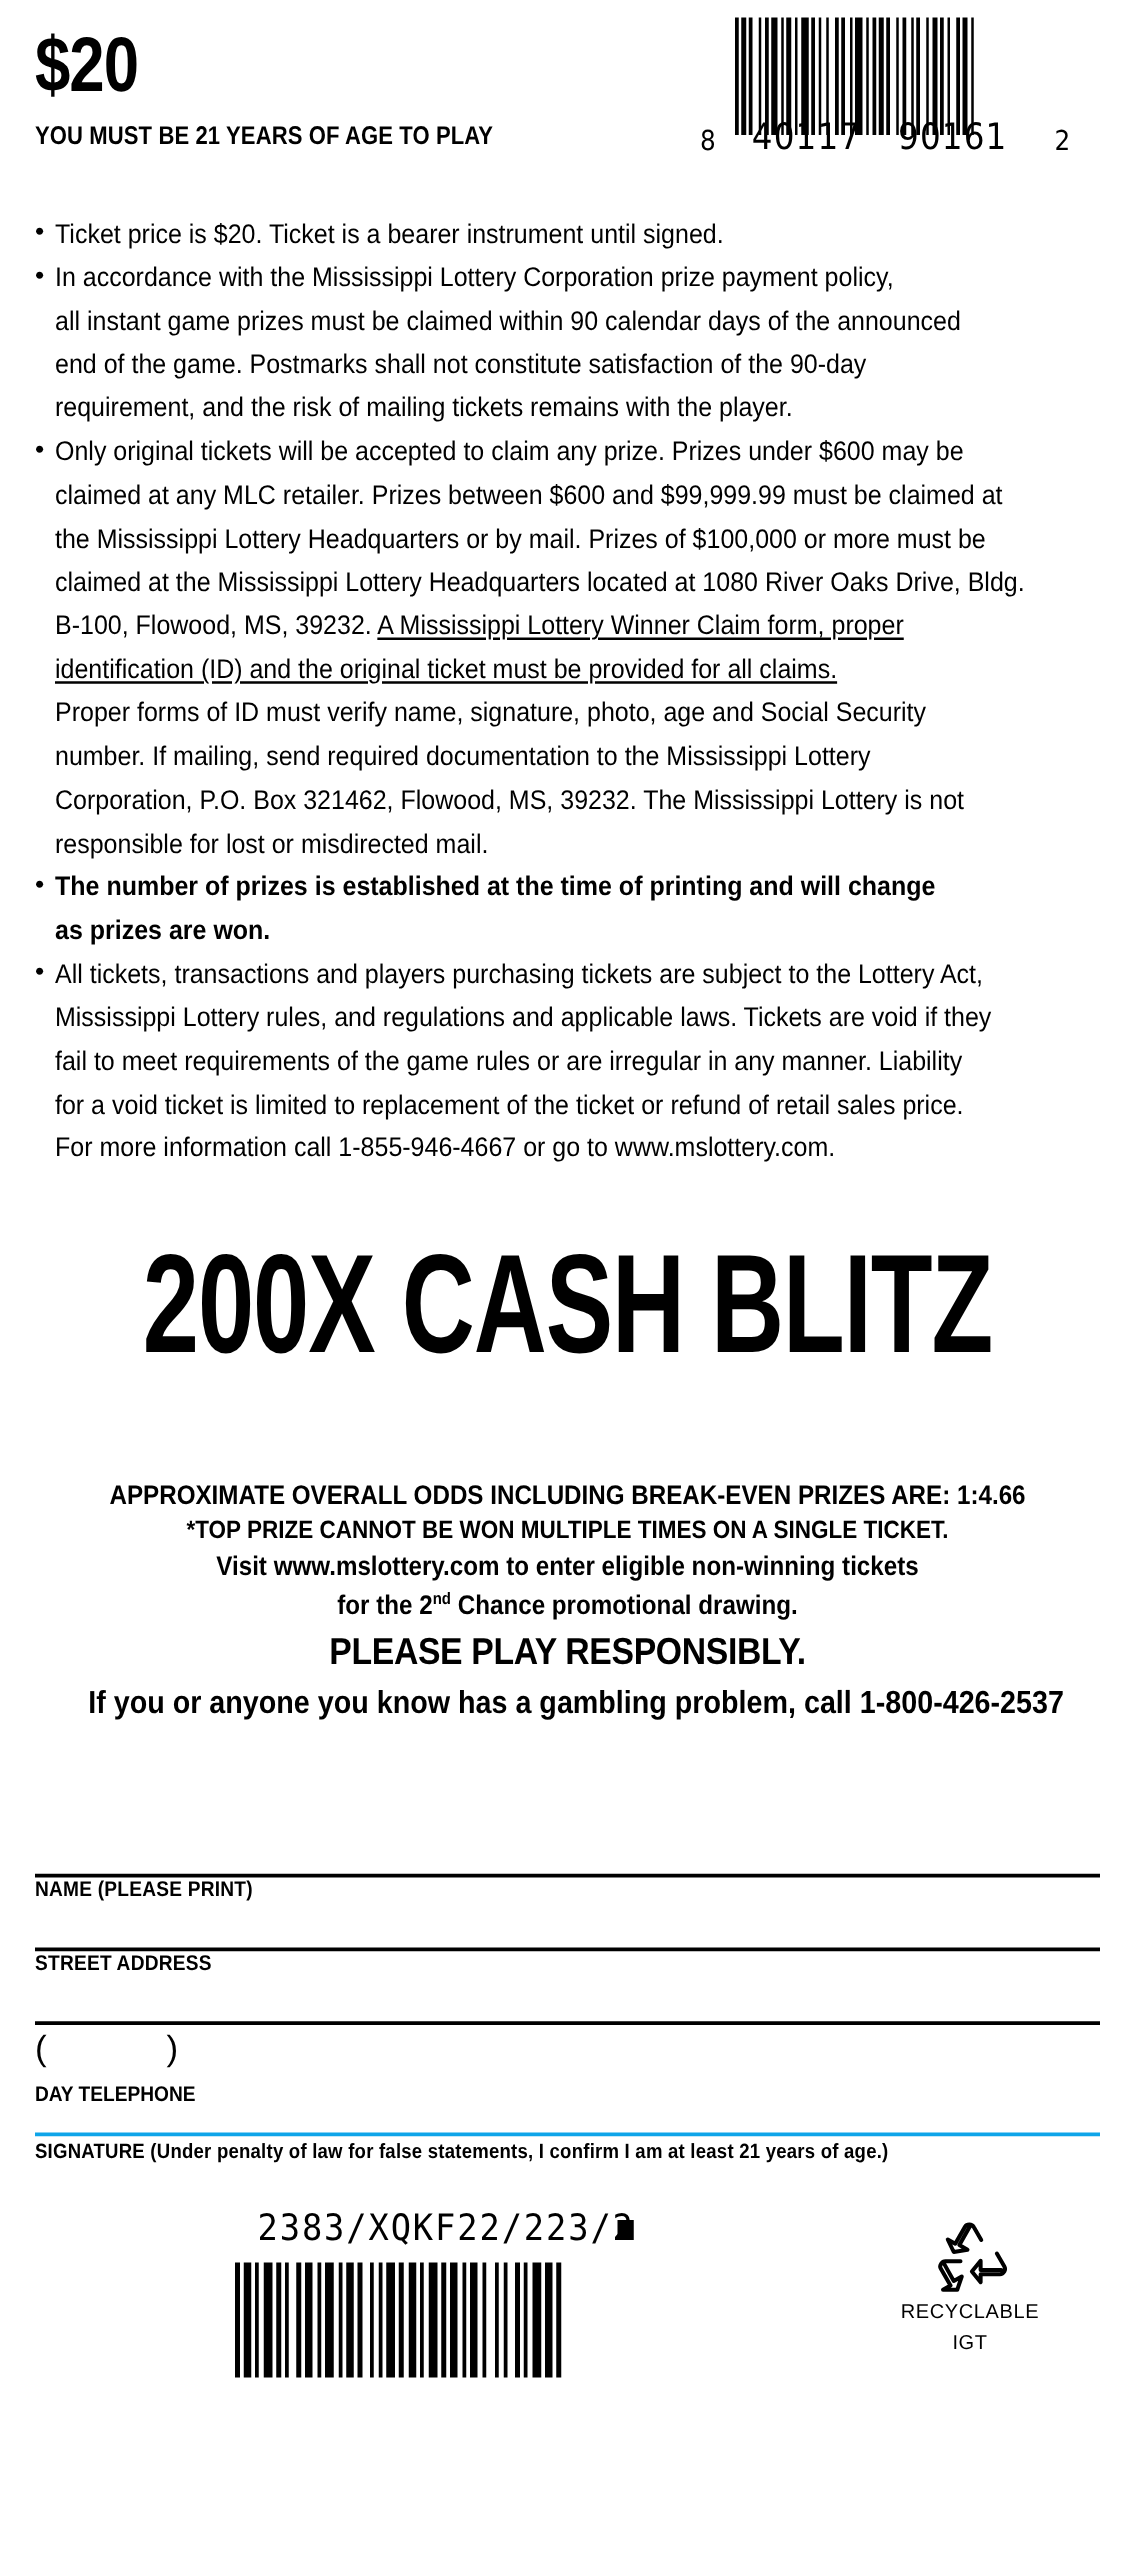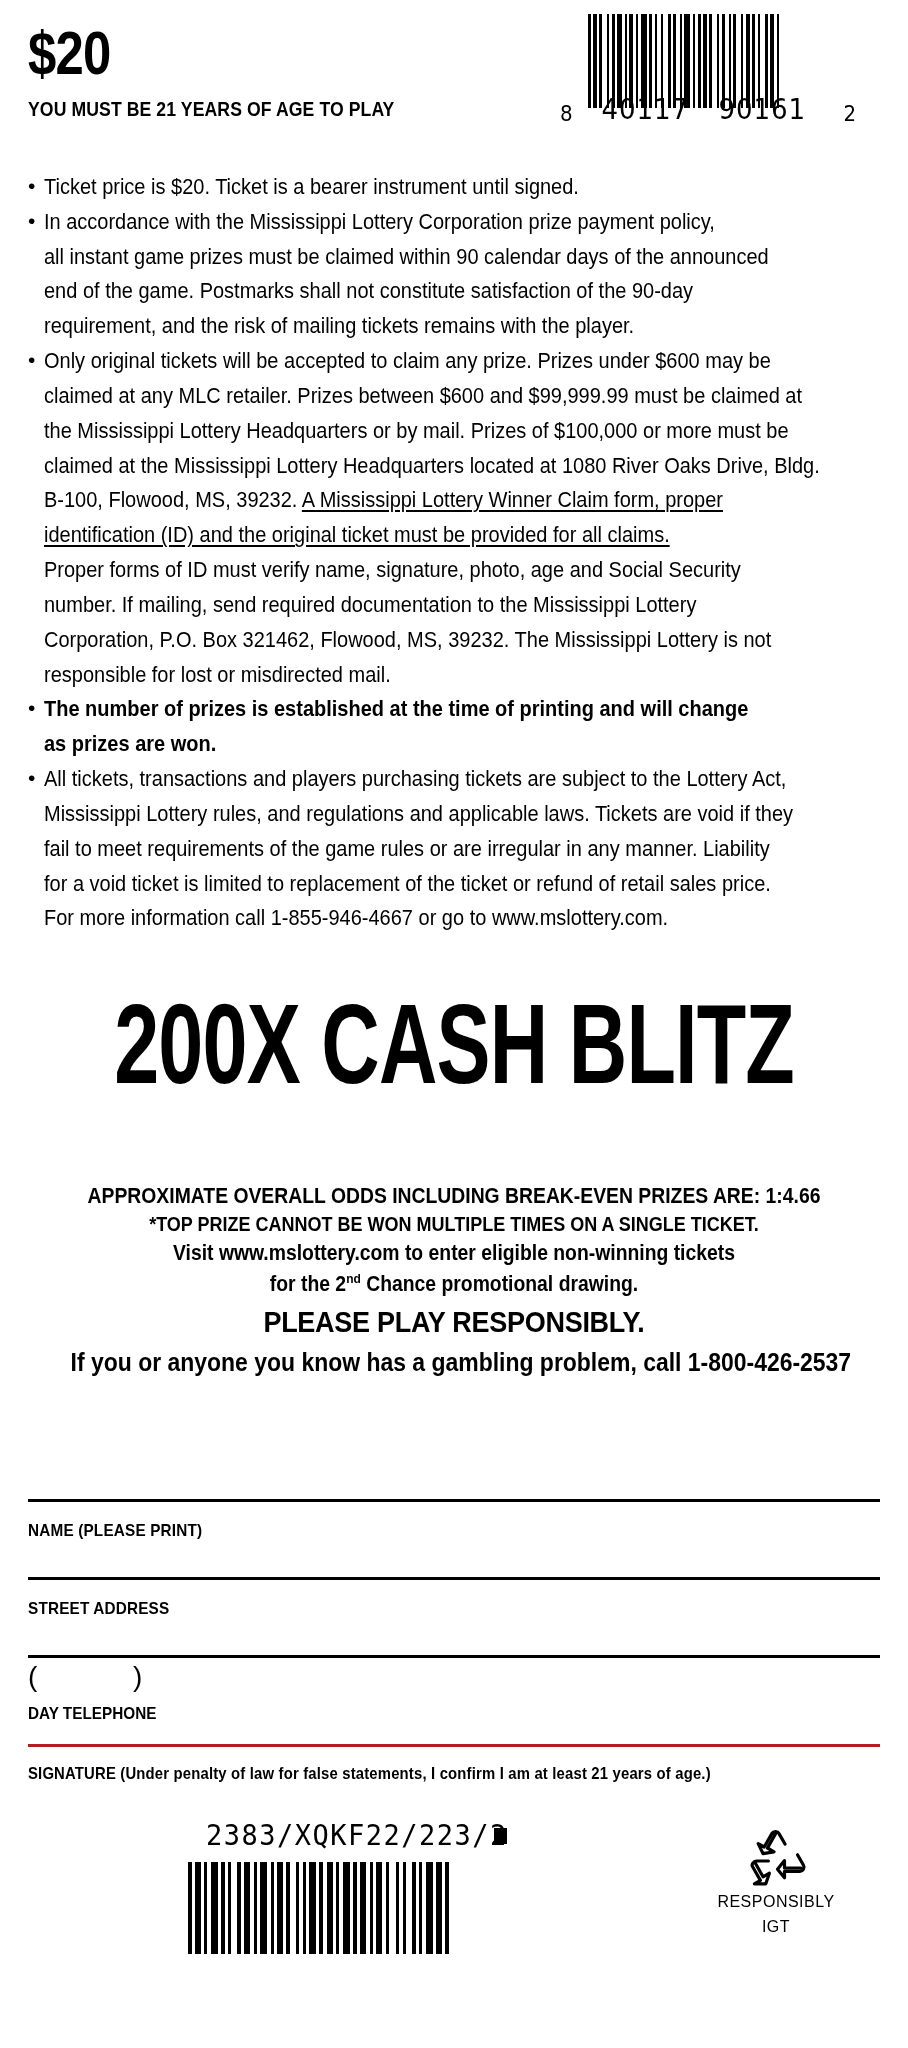--- a/index.html
+++ b/index.html
@@ -149,21 +149,21 @@
   .odds-4 { font-size: 21.5px; line-height: 1.42; }
   .odds-5 { font-size: 30px;   line-height: 1.5; letter-spacing: -0.3px; }
   .odds-6 { font-size: 25.5px; line-height: 1.45; }
   sup { font-size: 0.62em; vertical-align: super; }
 
   
   .form-area { margin-top: 118px; }
   .field {
     position: relative;
     border-top: 3px solid #000;
-    padding-top: 19px;
+    padding-top: 0;
     height: 56px;
     text-decoration: underline;
   }
   .field-label {
     font-size: 17px;
     font-weight: bold;
     letter-spacing: 0.2px;
     transform: scaleX(0.9);
     transform-origin: left top;
     display: inline-block;
@@ -198,22 +198,22 @@
     bottom: 2px;
     left: 0;
     font-size: 17px;
     font-weight: bold;
     transform: scaleX(0.9);
     transform-origin: left bottom;
     white-space: nowrap;
   }
   .sig-field {
     position: relative;
-    border-top: 3px solid #b91c1c;
-    padding-top: 17px;
+    border-top: 3px solid #0ea5e9;
+    padding-top: 3px;
     height: 44px;
     margin-top: 18px;
   }
 
   
   .footer {
     position: relative;
     margin-top: 10px;
     height: 180px;
   }
@@ -502,18 +502,18 @@
       </div>
 
     <div class="recycle">
       <span>
         <svg width="66" height="62" viewBox="0 0 66 62" fill="none" stroke="#000" stroke-width="3.2" stroke-linejoin="round" stroke-linecap="round">
           <path d="M33 7 L24.5 22 L31 25.8 L20 27.6 L15.2 17.6 L21.2 21 L29 7.4 C30.4 5 34.6 5 36 7.6 L42 18"></path>
           <path d="M58 42 L41.5 42 L41.5 34.6 L34.5 43.2 L41.5 51.8 L41.5 45.4 L57 45.4 C60 45.4 62 41.8 60.5 39.2 L54.5 28.8"></path>
           <path d="M12 36.5 L20 50.8 L26.4 47.2 L22.8 57.8 L11.4 57.8 L17.4 54.4 L9.6 40.8 C8.2 38.4 10.4 35 13.4 35 L25.4 35"></path>
         </svg>
       </span>
-      <div class="recycle-text">RESPONSIBLY</div>
+      <div class="recycle-text">RECYCLABLE</div>
       <div class="recycle-text">IGT</div>
     </div>
   </div>
 
 </div>
 
 </body></html>

